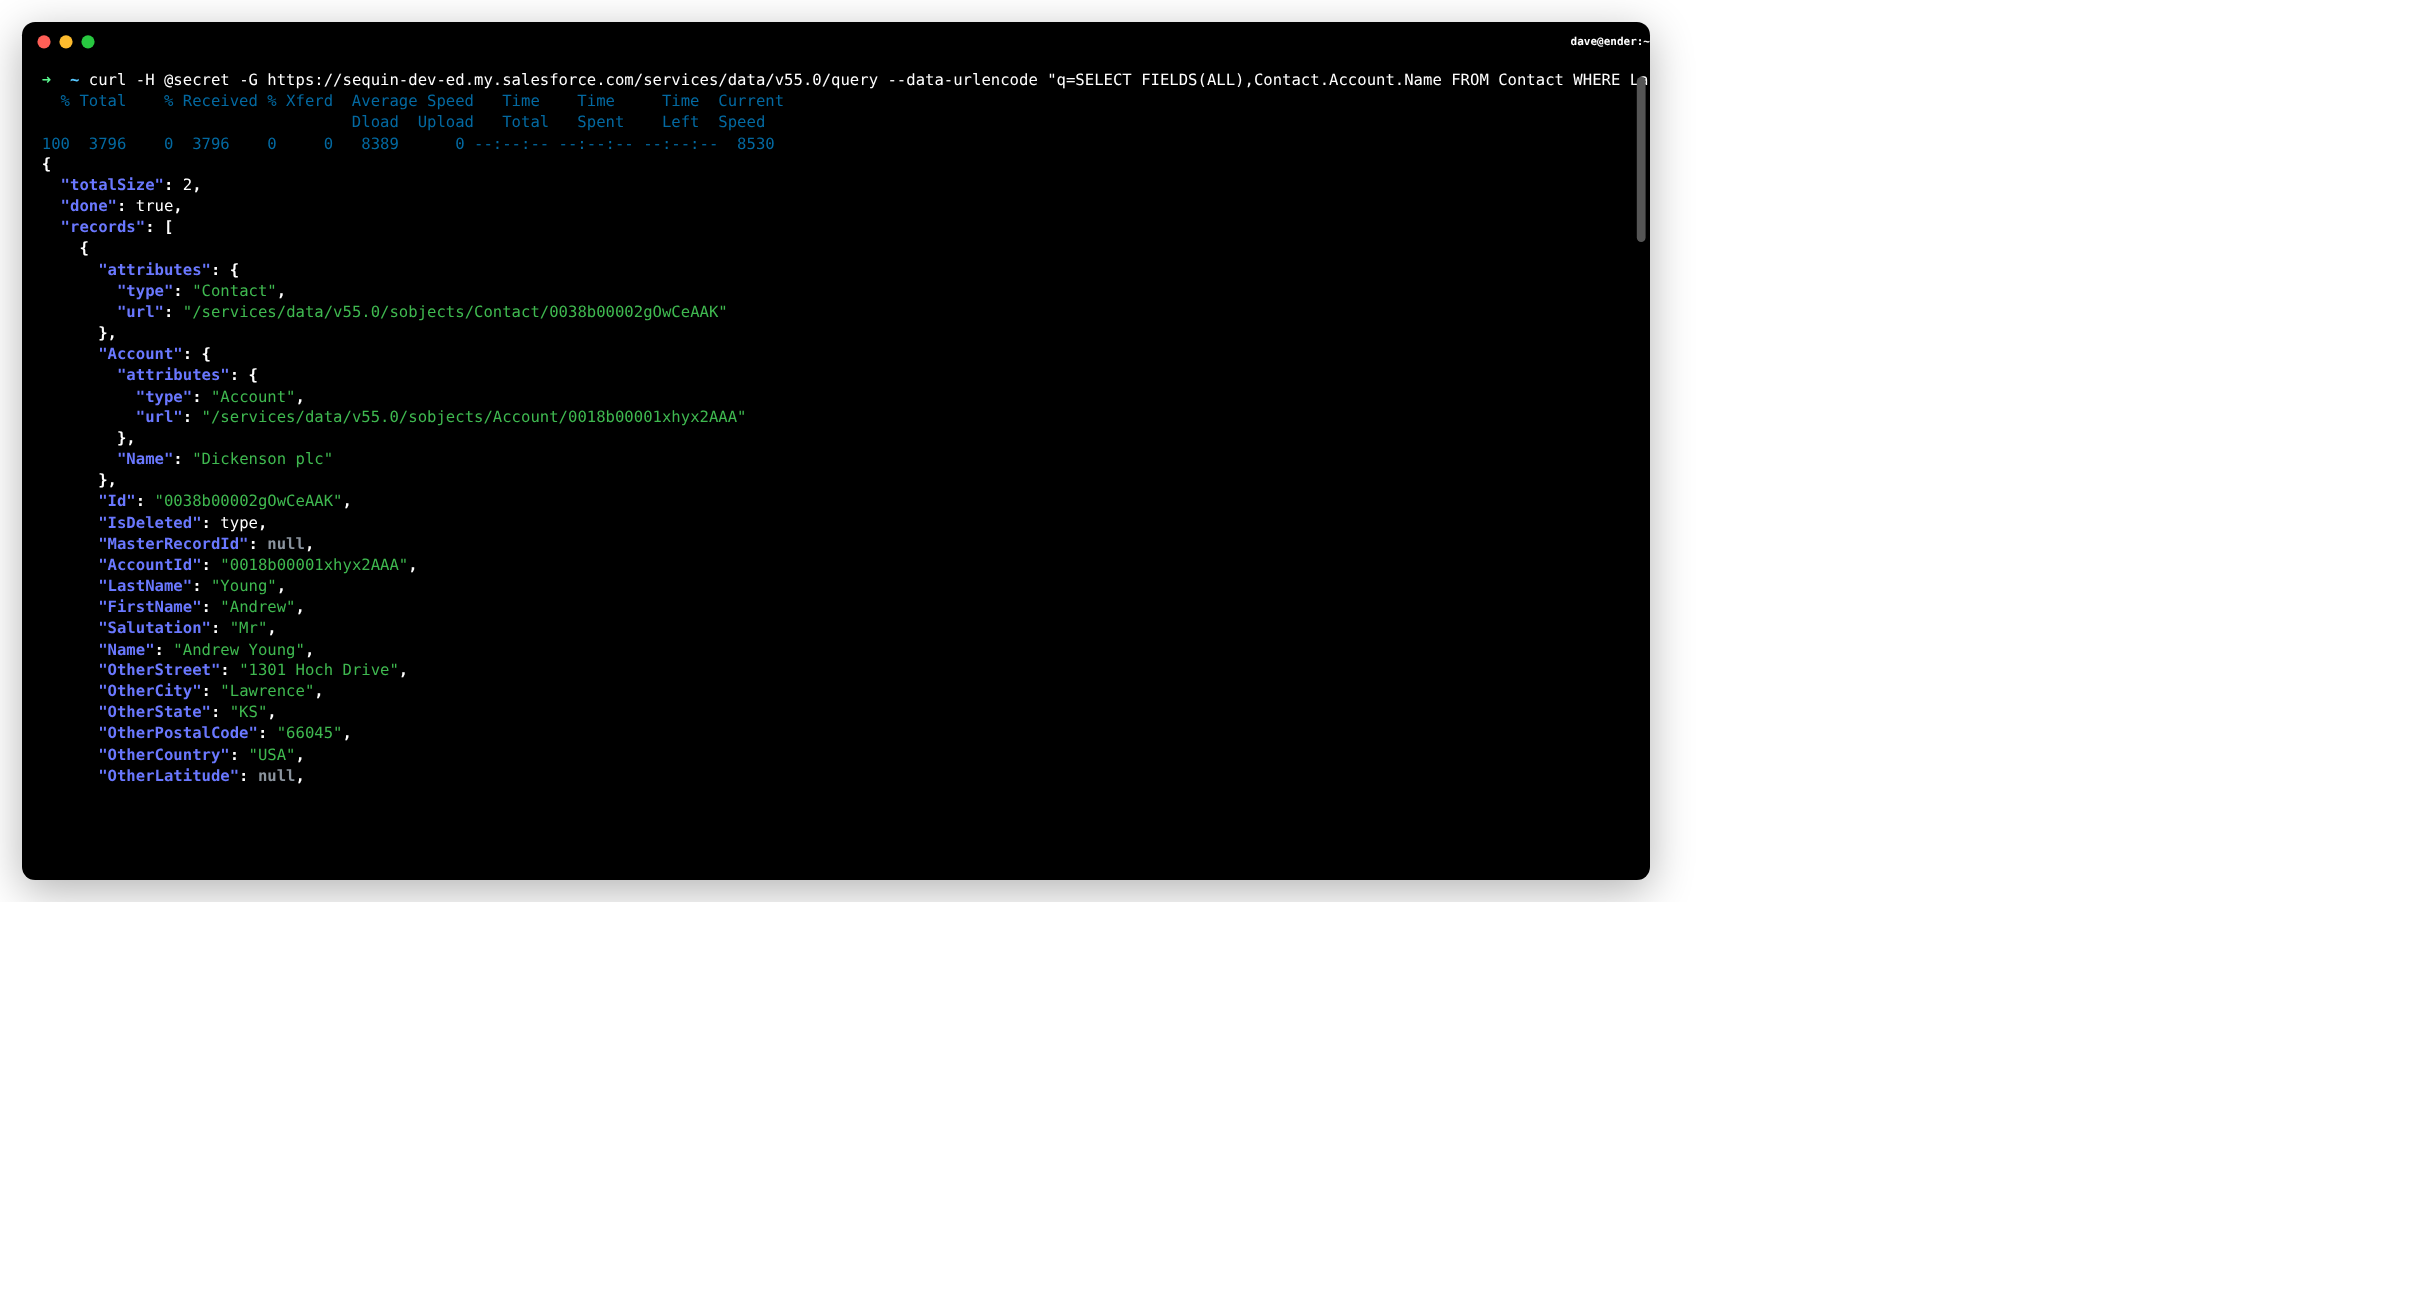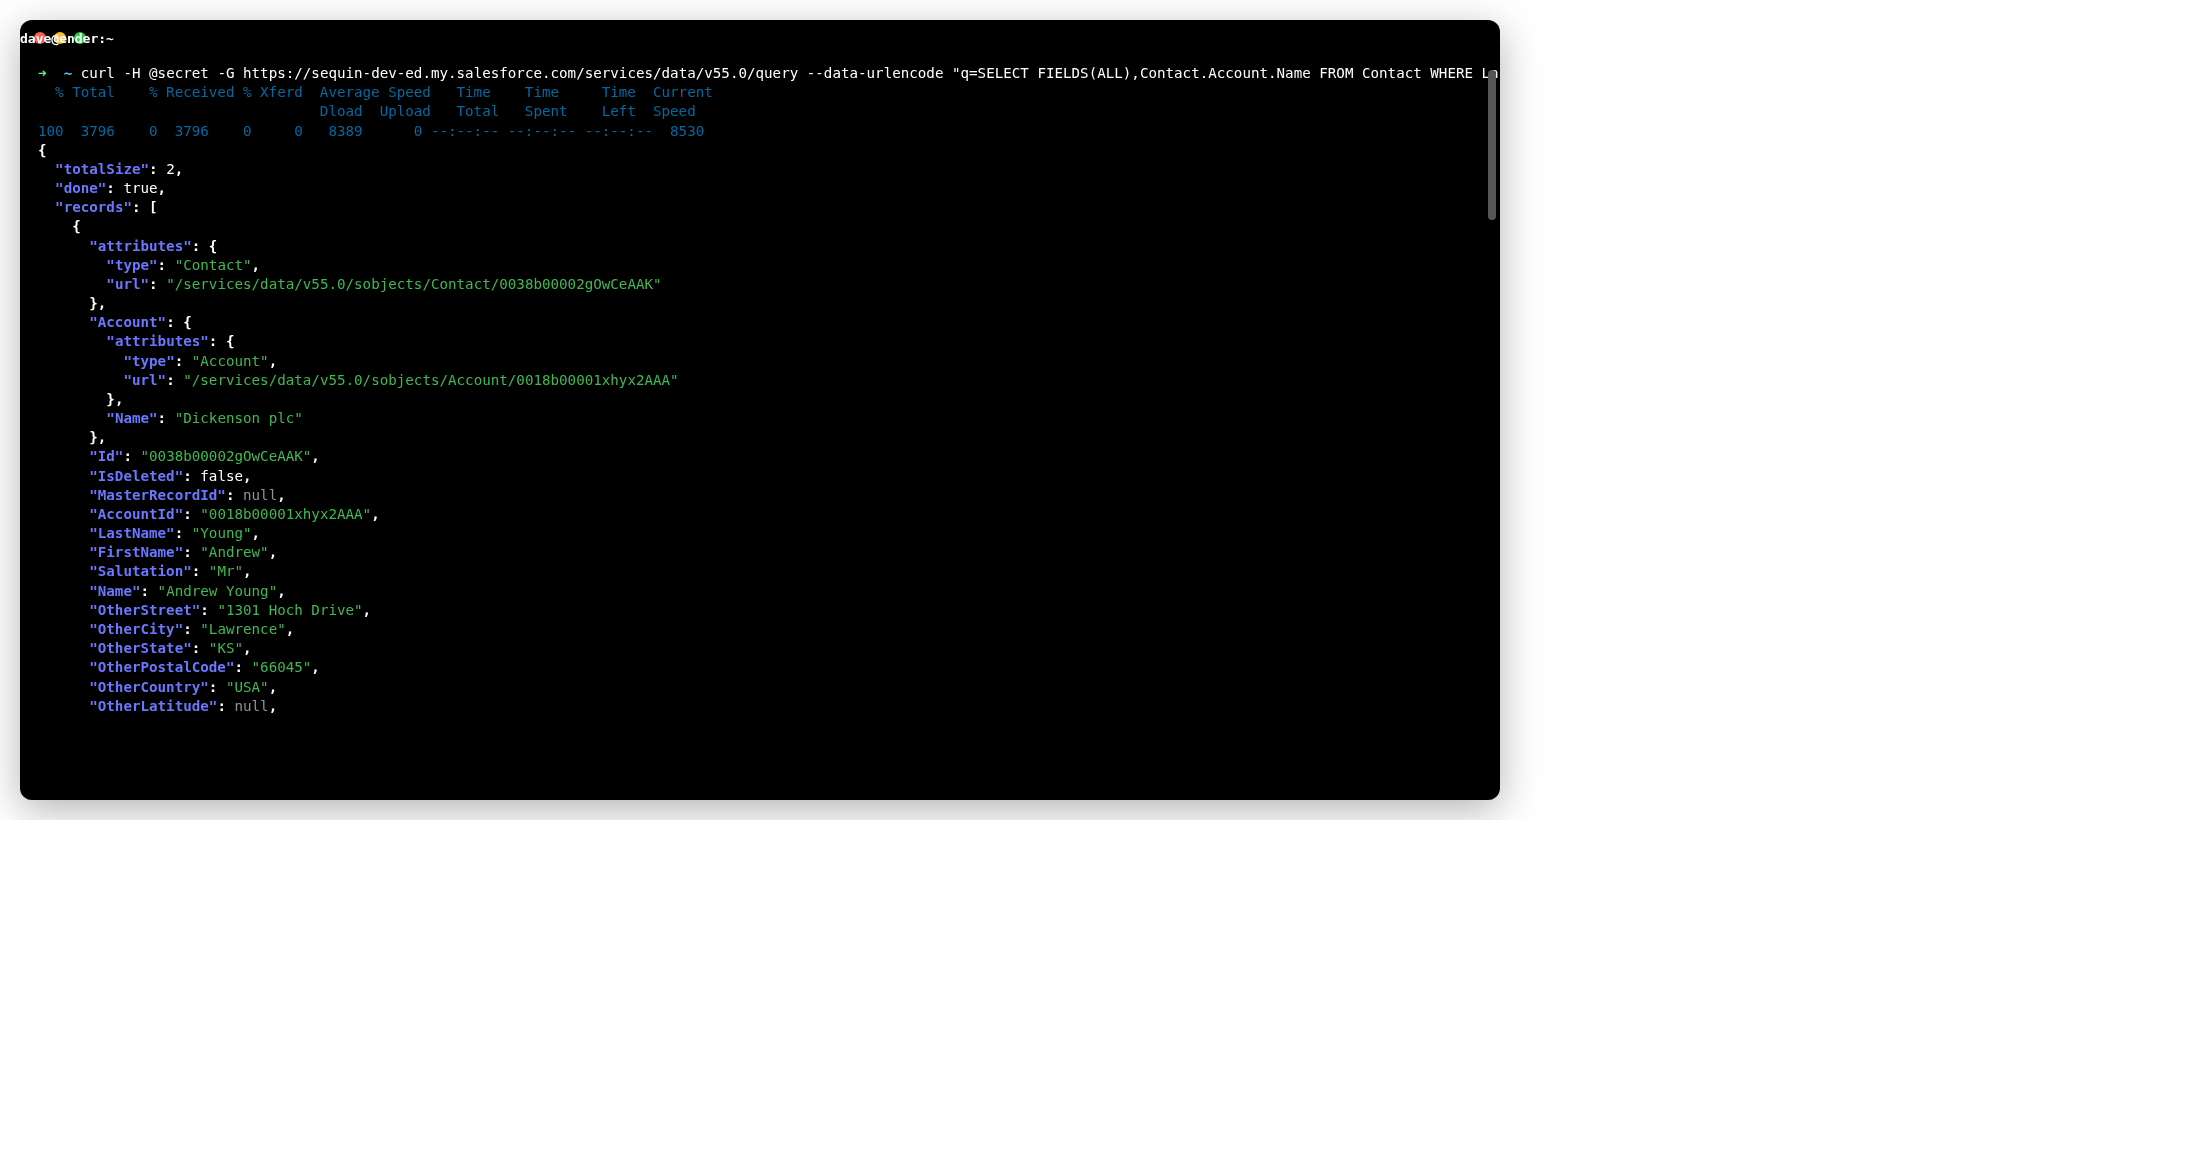--- a/index.html
+++ b/index.html
@@ -35,23 +35,23 @@
     width: 12px;
     height: 12px;
     border-radius: 50%;
   }
   .tl-red { background: #ff5f57; }
   .tl-yellow { background: #febc2e; }
   .tl-green { background: #28c840; }
   .window-title {
     position: absolute;
     left: 0; right: 0;
-    text-align: left;
+    text-align: right;
     color: #fff;
-    font-size: 13px;
+    font-size: 10px;
     font-weight: 600;
     pointer-events: none;
   }
   .terminal-body {
     flex: 1;
     padding: 8px 18px 12px 18px;
     color: #fff;
     font-size: 14.2px;
     line-height: 1.35;
     white-space: pre;
@@ -67,21 +67,21 @@
     background: #555;
     border-radius: 4px;
   }
   .prompt-arrow { color: #5af78e; font-weight: bold; }
   .prompt-tilde { color: #57c7ff; font-weight: bold; }
   .cmd { color: #fff; }
   .json-key { color: #6a78ff; font-weight: 600; }
   .json-str { color: #3fb950; }
   .json-punc { color: #fff; font-weight: 600; }
   .json-bool, .json-num { color: #fff; }
-  .json-null { color: #8b949e; font-weight: 400; }
+  .json-null { color: #8b949e; font-weight: 700; }
   .curl-stats { color: #0369a1; }
 </style>
 </head>
 <body>
 
 <div class="terminal-window">
   <div class="title-bar">
     <div class="traffic-lights">
       <div class="traffic-light tl-red"></div>
       <div class="traffic-light tl-yellow"></div>
@@ -104,21 +104,21 @@
         <span class="json-key">"url"</span><span class="json-punc">: </span><span class="json-str">"/services/data/v55.0/sobjects/Contact/0038b00002gOwCeAAK"</span>
       <span class="json-punc">},</span>
       <span class="json-key">"Account"</span><span class="json-punc">: {</span>
         <span class="json-key">"attributes"</span><span class="json-punc">: {</span>
           <span class="json-key">"type"</span><span class="json-punc">: </span><span class="json-str">"Account"</span><span class="json-punc">,</span>
           <span class="json-key">"url"</span><span class="json-punc">: </span><span class="json-str">"/services/data/v55.0/sobjects/Account/0018b00001xhyx2AAA"</span>
         <span class="json-punc">},</span>
         <span class="json-key">"Name"</span><span class="json-punc">: </span><span class="json-str">"Dickenson plc"</span>
       <span class="json-punc">},</span>
       <span class="json-key">"Id"</span><span class="json-punc">: </span><span class="json-str">"0038b00002gOwCeAAK"</span><span class="json-punc">,</span>
-      <span class="json-key">"IsDeleted"</span><span class="json-punc">: </span><span class="json-bool">false</span><span class="json-punc">,</span>
+      <span class="json-key">"IsDeleted"</span><span class="json-punc">: </span><span class="json-bool">type</span><span class="json-punc">,</span>
       <span class="json-key">"MasterRecordId"</span><span class="json-punc">: </span><span class="json-null">null</span><span class="json-punc">,</span>
       <span class="json-key">"AccountId"</span><span class="json-punc">: </span><span class="json-str">"0018b00001xhyx2AAA"</span><span class="json-punc">,</span>
       <span class="json-key">"LastName"</span><span class="json-punc">: </span><span class="json-str">"Young"</span><span class="json-punc">,</span>
       <span class="json-key">"FirstName"</span><span class="json-punc">: </span><span class="json-str">"Andrew"</span><span class="json-punc">,</span>
       <span class="json-key">"Salutation"</span><span class="json-punc">: </span><span class="json-str">"Mr"</span><span class="json-punc">,</span>
       <span class="json-key">"Name"</span><span class="json-punc">: </span><span class="json-str">"Andrew Young"</span><span class="json-punc">,</span>
       <span class="json-key">"OtherStreet"</span><span class="json-punc">: </span><span class="json-str">"1301 Hoch Drive"</span><span class="json-punc">,</span>
       <span class="json-key">"OtherCity"</span><span class="json-punc">: </span><span class="json-str">"Lawrence"</span><span class="json-punc">,</span>
       <span class="json-key">"OtherState"</span><span class="json-punc">: </span><span class="json-str">"KS"</span><span class="json-punc">,</span>
       <span class="json-key">"OtherPostalCode"</span><span class="json-punc">: </span><span class="json-str">"66045"</span><span class="json-punc">,</span>

